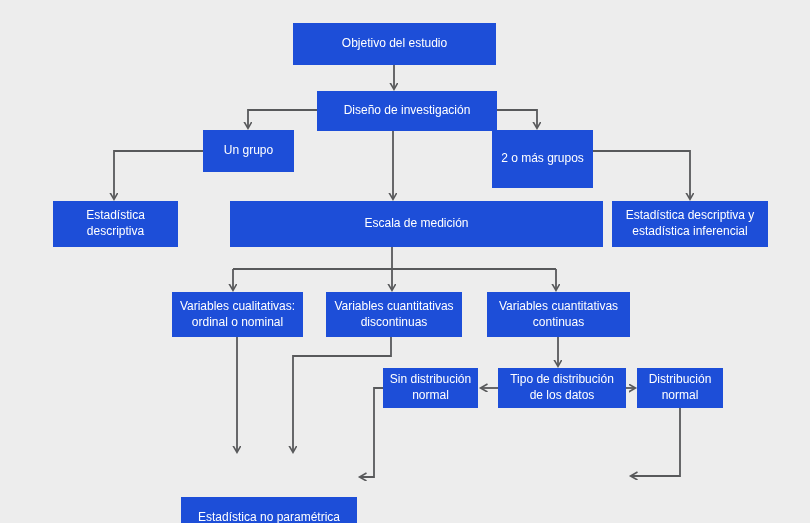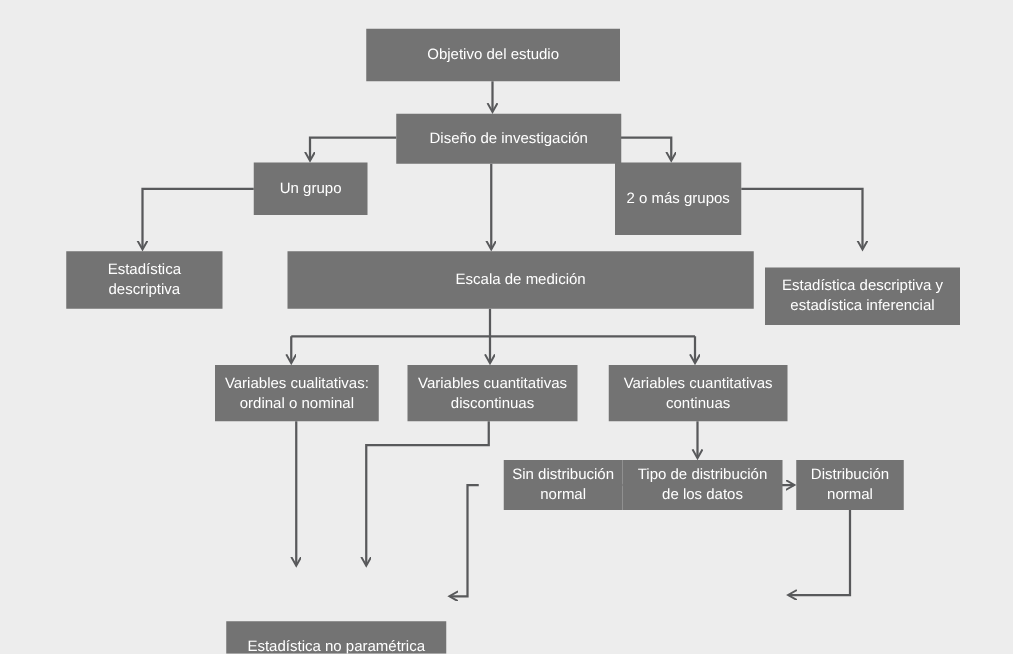--- a/index.html
+++ b/index.html
@@ -16,21 +16,21 @@
     overflow: hidden;
   }
   .connectors {
     position: absolute;
     left: 0; top: 0;
     width: 810px; height: 523px;
     pointer-events: none;
   }
   .node {
     position: absolute;
-    background: #737373;
+    background: #1d4ed8;
     color: #FFFFFF;
     display: flex;
     align-items: center;
     justify-content: center;
     text-align: center;
     font-size: 12px;
     line-height: 1.32;
     box-sizing: border-box;
     padding: 17px 4px;
   }
@@ -88,41 +88,41 @@
 
   <div class="node" style="left:53px; top:201px; width:125px; height:46px;">
     <span class="lbl">Estadística
 descriptiva</span>
   </div>
 
   <div class="node" style="left:230px; top:201px; width:373px; height:46px;">
     <span class="lbl">Escala de medición</span>
   </div>
 
-  <div class="node" style="left:612px; top:214px; width:156px; height:46px;">
+  <div class="node" style="left:612px; top:201px; width:156px; height:46px;">
     <span class="lbl">Estadística descriptiva y
 estadística inferencial</span>
   </div>
 
   <div class="node" style="left:172px; top:292px; width:131px; height:45px;">
     <span class="lbl">Variables cualitativas:
 ordinal o nominal</span>
   </div>
 
   <div class="node" style="left:326px; top:292px; width:136px; height:45px;">
     <span class="lbl">Variables cuantitativas
 discontinuas</span>
   </div>
 
   <div class="node" style="left:487px; top:292px; width:143px; height:45px;">
     <span class="lbl">Variables cuantitativas
 continuas</span>
   </div>
 
-  <div class="node" style="left:383px; top:368px; width:95px; height:40px;margin-left:20px;">
+  <div class="node" style="left:383px; top:368px; width:95px; height:40px;">
     <span class="lbl">Sin distribución
 normal</span>
   </div>
 
   <div class="node" style="left:498px; top:368px; width:128px; height:40px;">
     <span class="lbl">Tipo de distribución
 de los datos</span>
   </div>
 
   <div class="node" style="left:637px; top:368px; width:86px; height:40px;">

